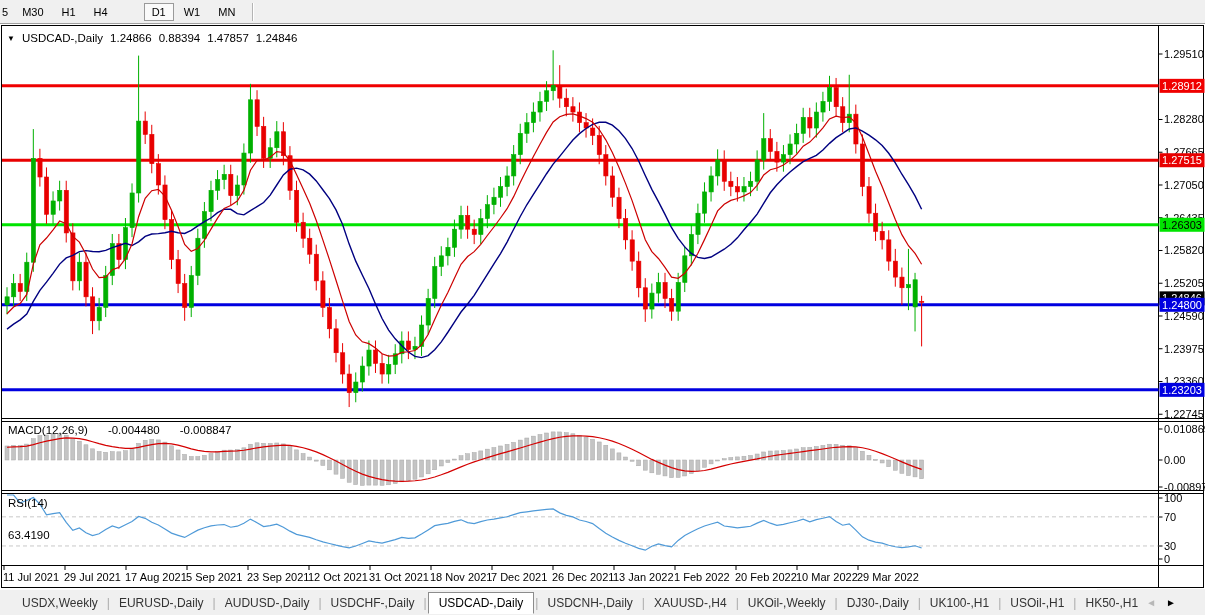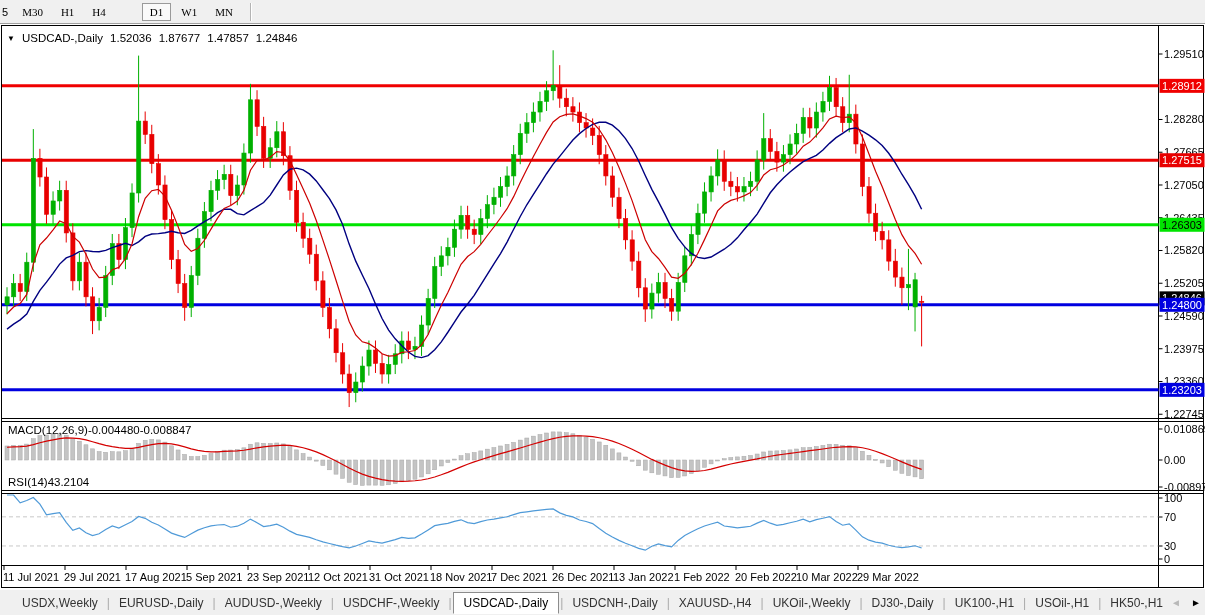--- a/index.html
+++ b/index.html
@@ -13,44 +13,44 @@
   .tf.partial{padding:3px 4px 3px 1px;}
   .tf.active{background:#fafafa;border:1px solid #9a9a9a;padding:2px 7px;margin-left:27px;}
   .tb-sep{width:1px;height:18px;background:#b4b4b4;margin-left:8px;
           border-right:1px solid #fff;}
   
   .chart-area{position:absolute;top:24px;left:0;width:1205px;height:565px;background:#fff;}
   .chart-area svg{position:absolute;top:0;left:0;}
   .overlay{position:absolute;pointer-events:none;color:#000;white-space:nowrap;}
   .chart-title{left:7px;top:8px;font-size:11.5px;display:flex;gap:7px;align-items:center;}
   .chart-title .tri{font-size:8px;position:relative;top:0px;}
-  .pane-label{font-size:11.5px;display:flex;gap:0;}
+  .pane-label{font-size:11.5px;display:flex;gap:20px;}
   .macd-label{left:8px;top:400px;}
-  .rsi-label{left:8px;top:452px;}
+  .rsi-label{left:8px;top:473px;flex-direction:column;}
   
   .tabbar{position:absolute;top:589px;left:0;width:1097px;height:26px;background:#f0f0f0;
           border-top:1px solid #fdfdfd;display:flex;align-items:center;
           padding-left:14px;box-sizing:border-box;font-size:12px;color:#333;}
   .tab{padding:3px 8px;white-space:nowrap;}
   .tab.active{background:#fff;border:1px solid #8c8c8c;border-bottom-color:#fff;
               padding:3px 10px;color:#000;}
   .tab-sep{color:#aaa;padding:0 1px;}
   .tab-arrows{margin-left:auto;margin-right:6px;display:flex;gap:10px;align-items:center;
               font-size:10px;}
   .arrow-left{color:#b8b8b8;}
   .arrow-right{color:#000;}
 </style>
 </head>
 <body>
 
 <div class="screen">
 
   <div class="toolbar">
     <span class="tf partial">5</span>
-    <span id="tf-buttons" style="display:flex;align-items:center;font-family:Liberation Serif, serif;">
+    <span id="tf-buttons" style="display:flex;align-items:center;">
         <span class="tf">M30</span>
         <span class="tf">H1</span>
         <span class="tf">H4</span>
         <span class="tf active">D1</span>
         <span class="tf">W1</span>
         <span class="tf">MN</span>
       </span>
     <span class="tb-sep"></span>
   </div>
 
@@ -570,47 +570,47 @@
         <text x="1182" y="228.77274999999904" font-size="11px" font-family="&quot;Liberation Sans&quot;,sans-serif" fill="#000000" text-anchor="middle">1.26303</text>
         <rect x="1159.5" y="297.80749999999955" width="45" height="14" fill="#0000e0"></rect>
         <text x="1182" y="308.80749999999955" font-size="11px" font-family="&quot;Liberation Sans&quot;,sans-serif" fill="#ffffff" text-anchor="middle">1.24800</text>
         <rect x="1159.5" y="382.8477499999998" width="45" height="14" fill="#0000e0"></rect>
         <text x="1182" y="393.8477499999998" font-size="11px" font-family="&quot;Liberation Sans&quot;,sans-serif" fill="#ffffff" text-anchor="middle">1.23203</text>
       </svg>
 
     <div class="overlay chart-title">
       <span class="tri">▼</span>
       <span>USDCAD-,Daily</span>
-      <span>1.52036</span>
-      <span>1.87677</span>
+      <span>1.24866</span>
+      <span>0.88394</span>
       <span>1.47857</span>
       <span>1.24846</span>
     </div>
 
     <div class="overlay pane-label macd-label">
       <span>MACD(12,26,9)</span>
       <span>-0.004480</span>
       <span>-0.008847</span>
     </div>
 
     <div class="overlay pane-label rsi-label">
       <span>RSI(14)</span>
-      <span>43.2104</span>
+      <span>63.4190</span>
     </div>
   </div>
 
   <div class="tabbar">
     <span id="tab-items" style="display:flex;align-items:center;">
         <span class="tab">USDX,Weekly</span>
         <span class="tab-sep">|</span>
         <span class="tab">EURUSD-,Daily</span>
         <span class="tab-sep">|</span>
-        <span class="tab">AUDUSD-,Weekly</span>
-        <span class="tab-sep">|</span>
-        <span class="tab">USDCHF-,Weekly</span>
+        <span class="tab">AUDUSD-,Daily</span>
+        <span class="tab-sep">|</span>
+        <span class="tab">USDCHF-,Daily</span>
         <span class="tab-sep">|</span>
         <span class="tab active">USDCAD-,Daily</span>
         <span class="tab-sep">|</span>
         <span class="tab">USDCNH-,Daily</span>
         <span class="tab-sep">|</span>
         <span class="tab">XAUUSD-,H4</span>
         <span class="tab-sep">|</span>
         <span class="tab">UKOil-,Weekly</span>
         <span class="tab-sep">|</span>
         <span class="tab">DJ30-,Daily</span>

